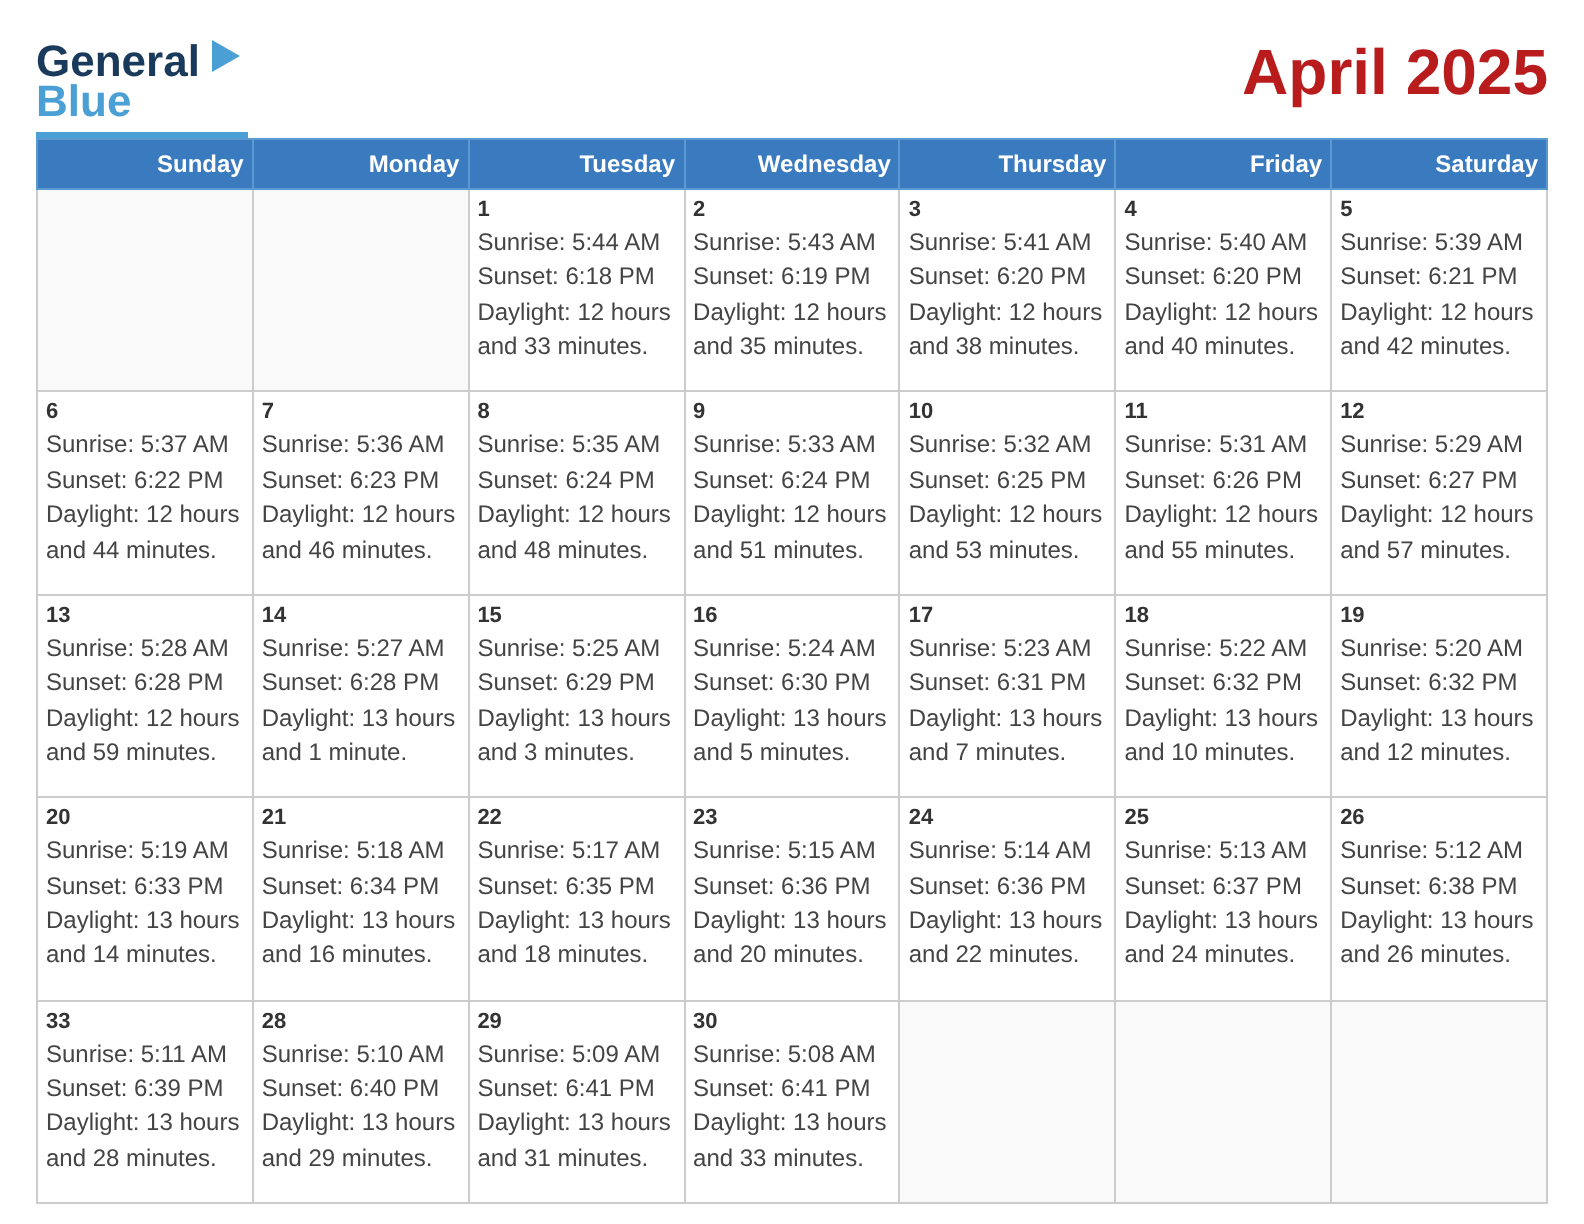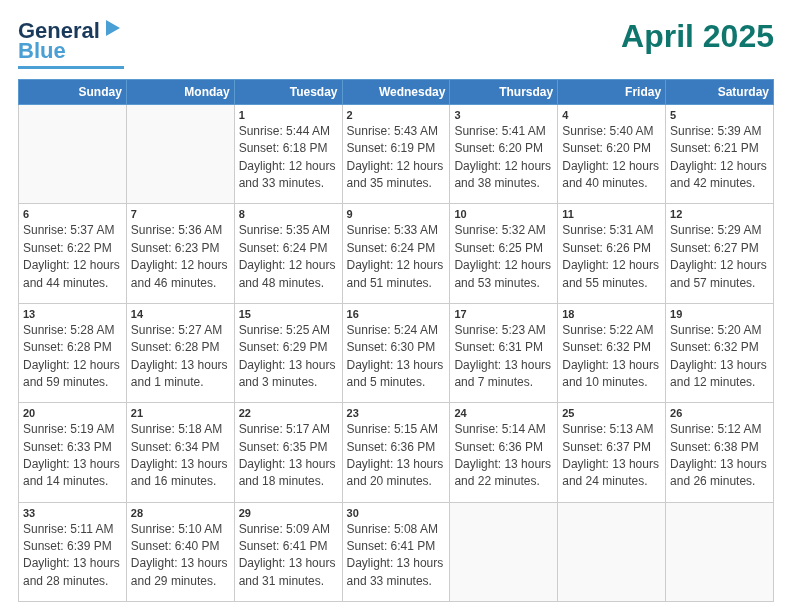--- a/index.html
+++ b/index.html
@@ -14,40 +14,39 @@
       width: 792px;
       height: 612px;
       padding: 18px 18px 10px 18px;
       display: flex;
       flex-direction: column;
     }
     .header {
       display: flex;
       justify-content: space-between;
       align-items: flex-start;
-      margin-bottom: 10px;
     }
     .logo {
       display: flex;
       flex-direction: column;
       align-items: flex-start;
     }
     .logo-underline {
       width: 100%;
       height: 3px;
       background: #4a9fd4;
       margin-top: 2px;
     }
     .title-section {
       text-align: right;
     }
     .main-title {
       font-size: 32px;
       font-weight: bold;
-      color: #0f766e;
+      color: #b91c1c;
     }
     .subtitle {
       font-size: 16px;
       color: #333;
     }
     .calendar {
       flex: 1;
       border: 1px solid #ccc;
       border-collapse: collapse;
       width: 100%;

